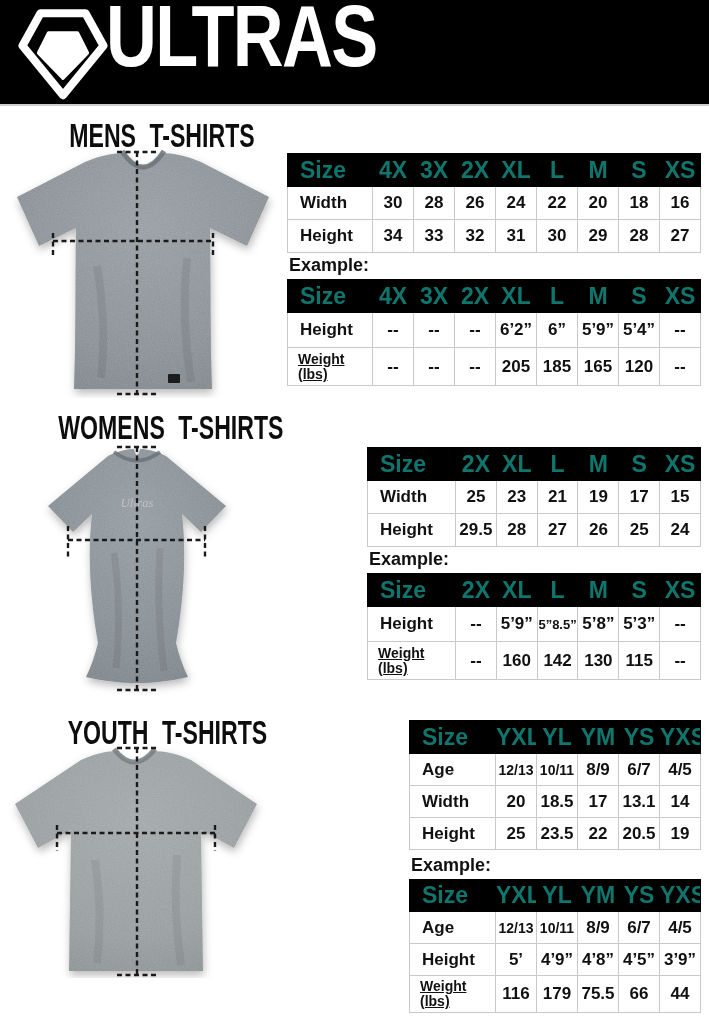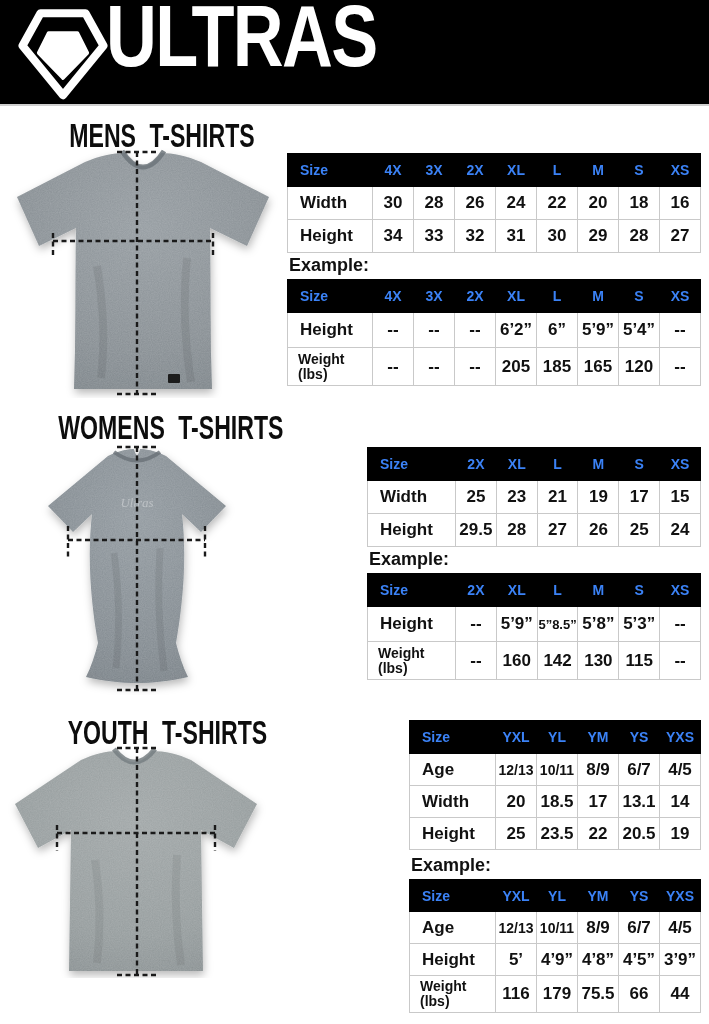--- a/index.html
+++ b/index.html
@@ -15,26 +15,26 @@
         letter-spacing:.5px;line-height:1;}
   
   .sec-title{position:absolute;font-weight:700;font-size:33px;line-height:1;color:#0d0d0d;
              transform:scaleX(0.70);transform-origin:center top;text-align:center;
              white-space:nowrap;word-spacing:10px;letter-spacing:0;}
   .ex-label{position:absolute;font-weight:700;font-size:18px;color:#111;line-height:1.1;}
   
   .tbl{position:absolute;border-collapse:collapse;table-layout:fixed;background:#fff;}
   .tbl th,.tbl td{border:1px solid #c9c9c9;font-weight:700;text-align:center;padding:0;
                   vertical-align:middle;overflow:hidden;}
-  .tbl thead th{background:#000;color:#3b82f6;border-color:#000;font-size:14px;}
+  .tbl thead th{background:#000;color:#0f766e;border-color:#000;font-size:23px;}
   .tbl th.lbl,.tbl td.lbl{text-align:left;padding-left:12px;}
   .tbl td{font-size:17px;color:#111;}
   .tbl td.sm{font-size:14px;}
   .tbl td.xs{font-size:13px;}
-  .tbl td.lbl.small{font-size:14px;line-height:1.05;padding-left:10px;}
+  .tbl td.lbl.small{font-size:14px;line-height:1.05;padding-left:10px;text-decoration:underline;}
   .shirt{position:absolute;}
 </style>
 </head>
 <body>
 
 <div class="page">
 
   <header class="hdr">
     <svg class="logo" width="90" height="98" viewBox="0 0 100 104">
       <path d="M25,9 L75,9 L95,45 L50,100 L5,45 Z" fill="none" stroke="#ffffff" stroke-width="9" stroke-linejoin="round"></path>

